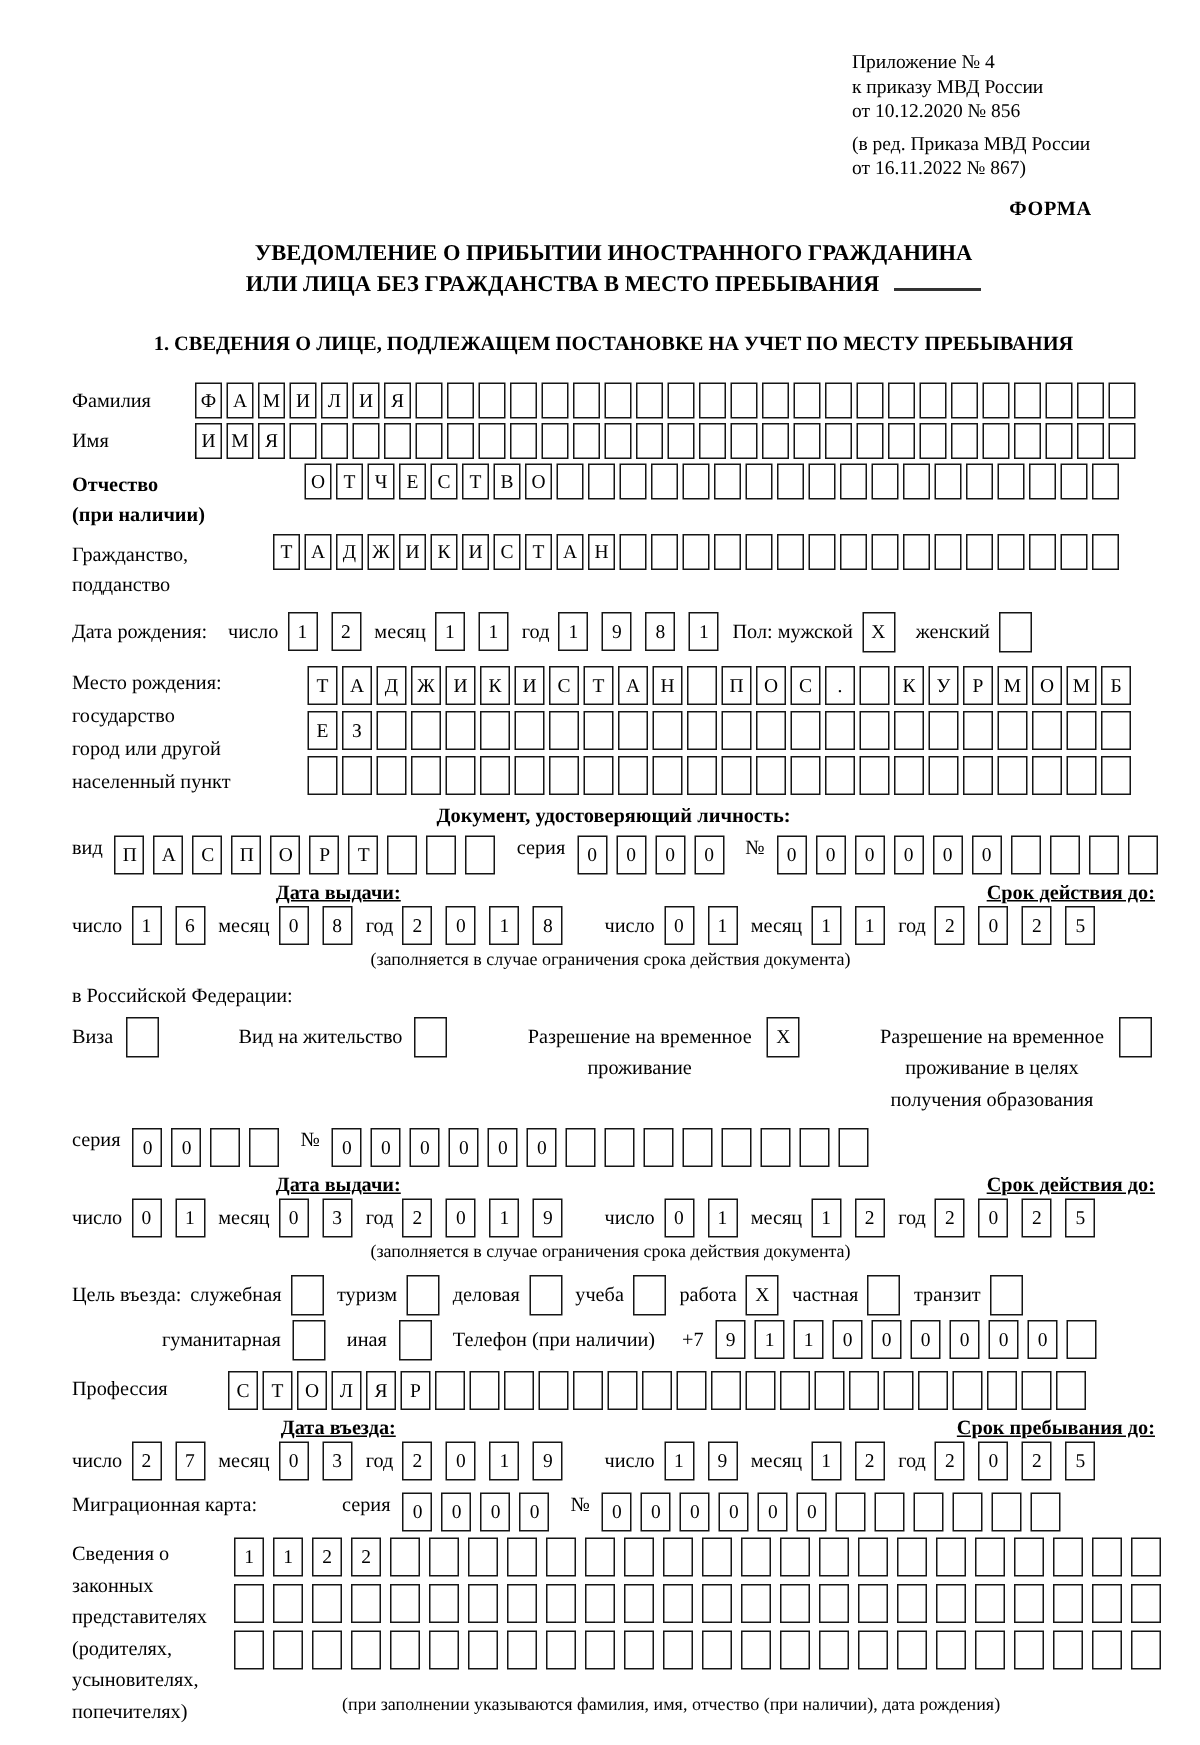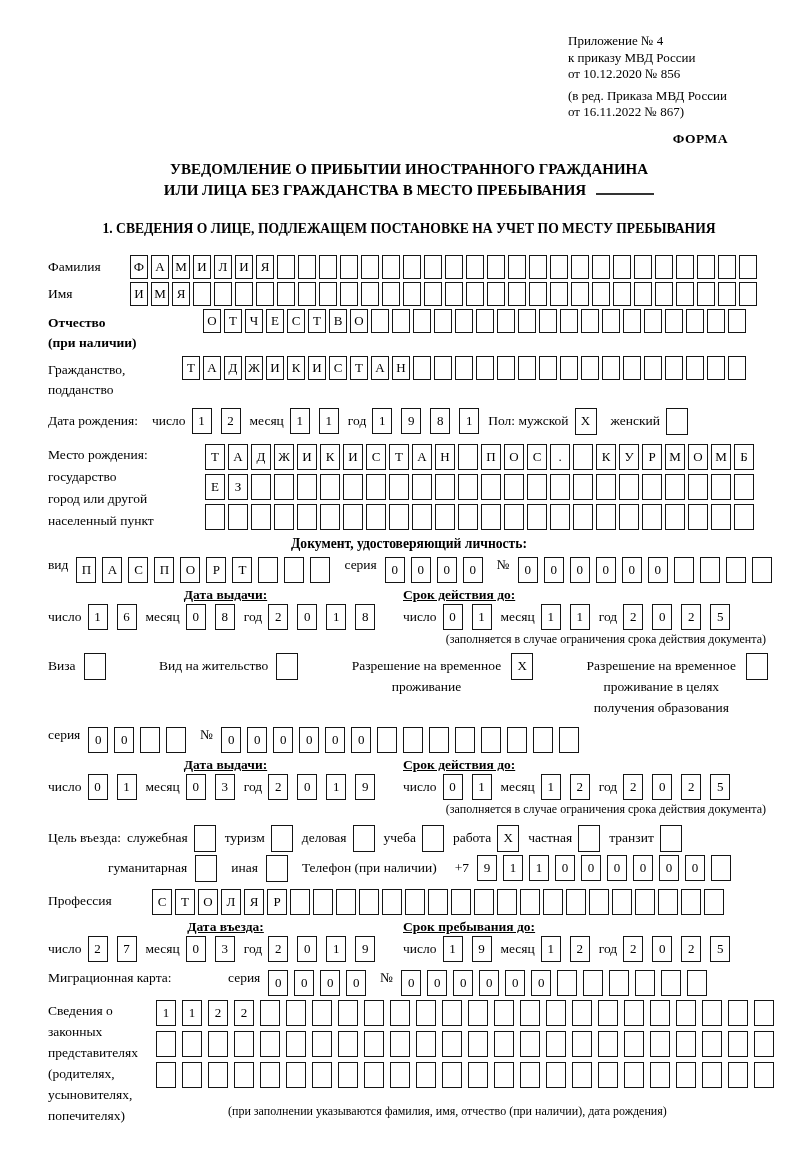--- a/index.html
+++ b/index.html
@@ -60,26 +60,26 @@
   
   .serrow { display:flex; align-items:flex-start; margin-top:5px; }
   .serrow .t { padding:0 8px; }
   .serrow .t:first-child { padding-left:0; }
 
   
   .pair { margin-top:4px; }
   .pair-titles { display:flex; }
   .pair-titles div { font-weight:bold;text-decoration:underline; }
   .pt-left { width:355px; text-align:center; }
-  .pt-right { flex:1; text-align:left; }
+  .pt-right { flex:1; text-align:right; }
   .pair-line { display:flex; align-items:center; margin-top:1px; }
   .pl-left { width:355px; display:flex; align-items:center; }
   .pl-right { flex:1; display:flex; align-items:center; }
   .pair-line .t { padding-right:6px; }
-  .note { text-align:right; padding-right:4px; font-size:12px; margin-top:2px; }
+  .note { text-align:center; padding-right:4px; font-size:12px; margin-top:2px; }
 
   .intro { margin-top:6px; line-height:22px; }
 
   
   .doc-types { display:flex; align-items:flex-start; margin-top:3px; justify-content:space-between; padding-right:2px; }
   .dt-item { display:flex; align-items:flex-start; }
   .dt-item .dt-lbl { padding:5px 8px 0 0; }
   .dt-multi { text-align:center; line-height:21px; padding:2px 10px 0 0; }
 
   
@@ -465,20 +465,21 @@
             <span class="cell">0</span>
             <span class="cell">2</span>
             <span class="cell">5</span>
           </span>
       </div>
     </div>
     <div class="note">(заполняется в случае ограничения срока действия документа)</div>
   </div>
 
   <div class="intro">
+    <div>в Российской Федерации:</div>
   </div>
 
   <div class="doc-types">
     <div class="dt-item">
       <span class="dt-lbl">Виза</span>
       <span class="cells cb">
           <span class="cell"></span>
         </span>
     </div>
     <div class="dt-item">

